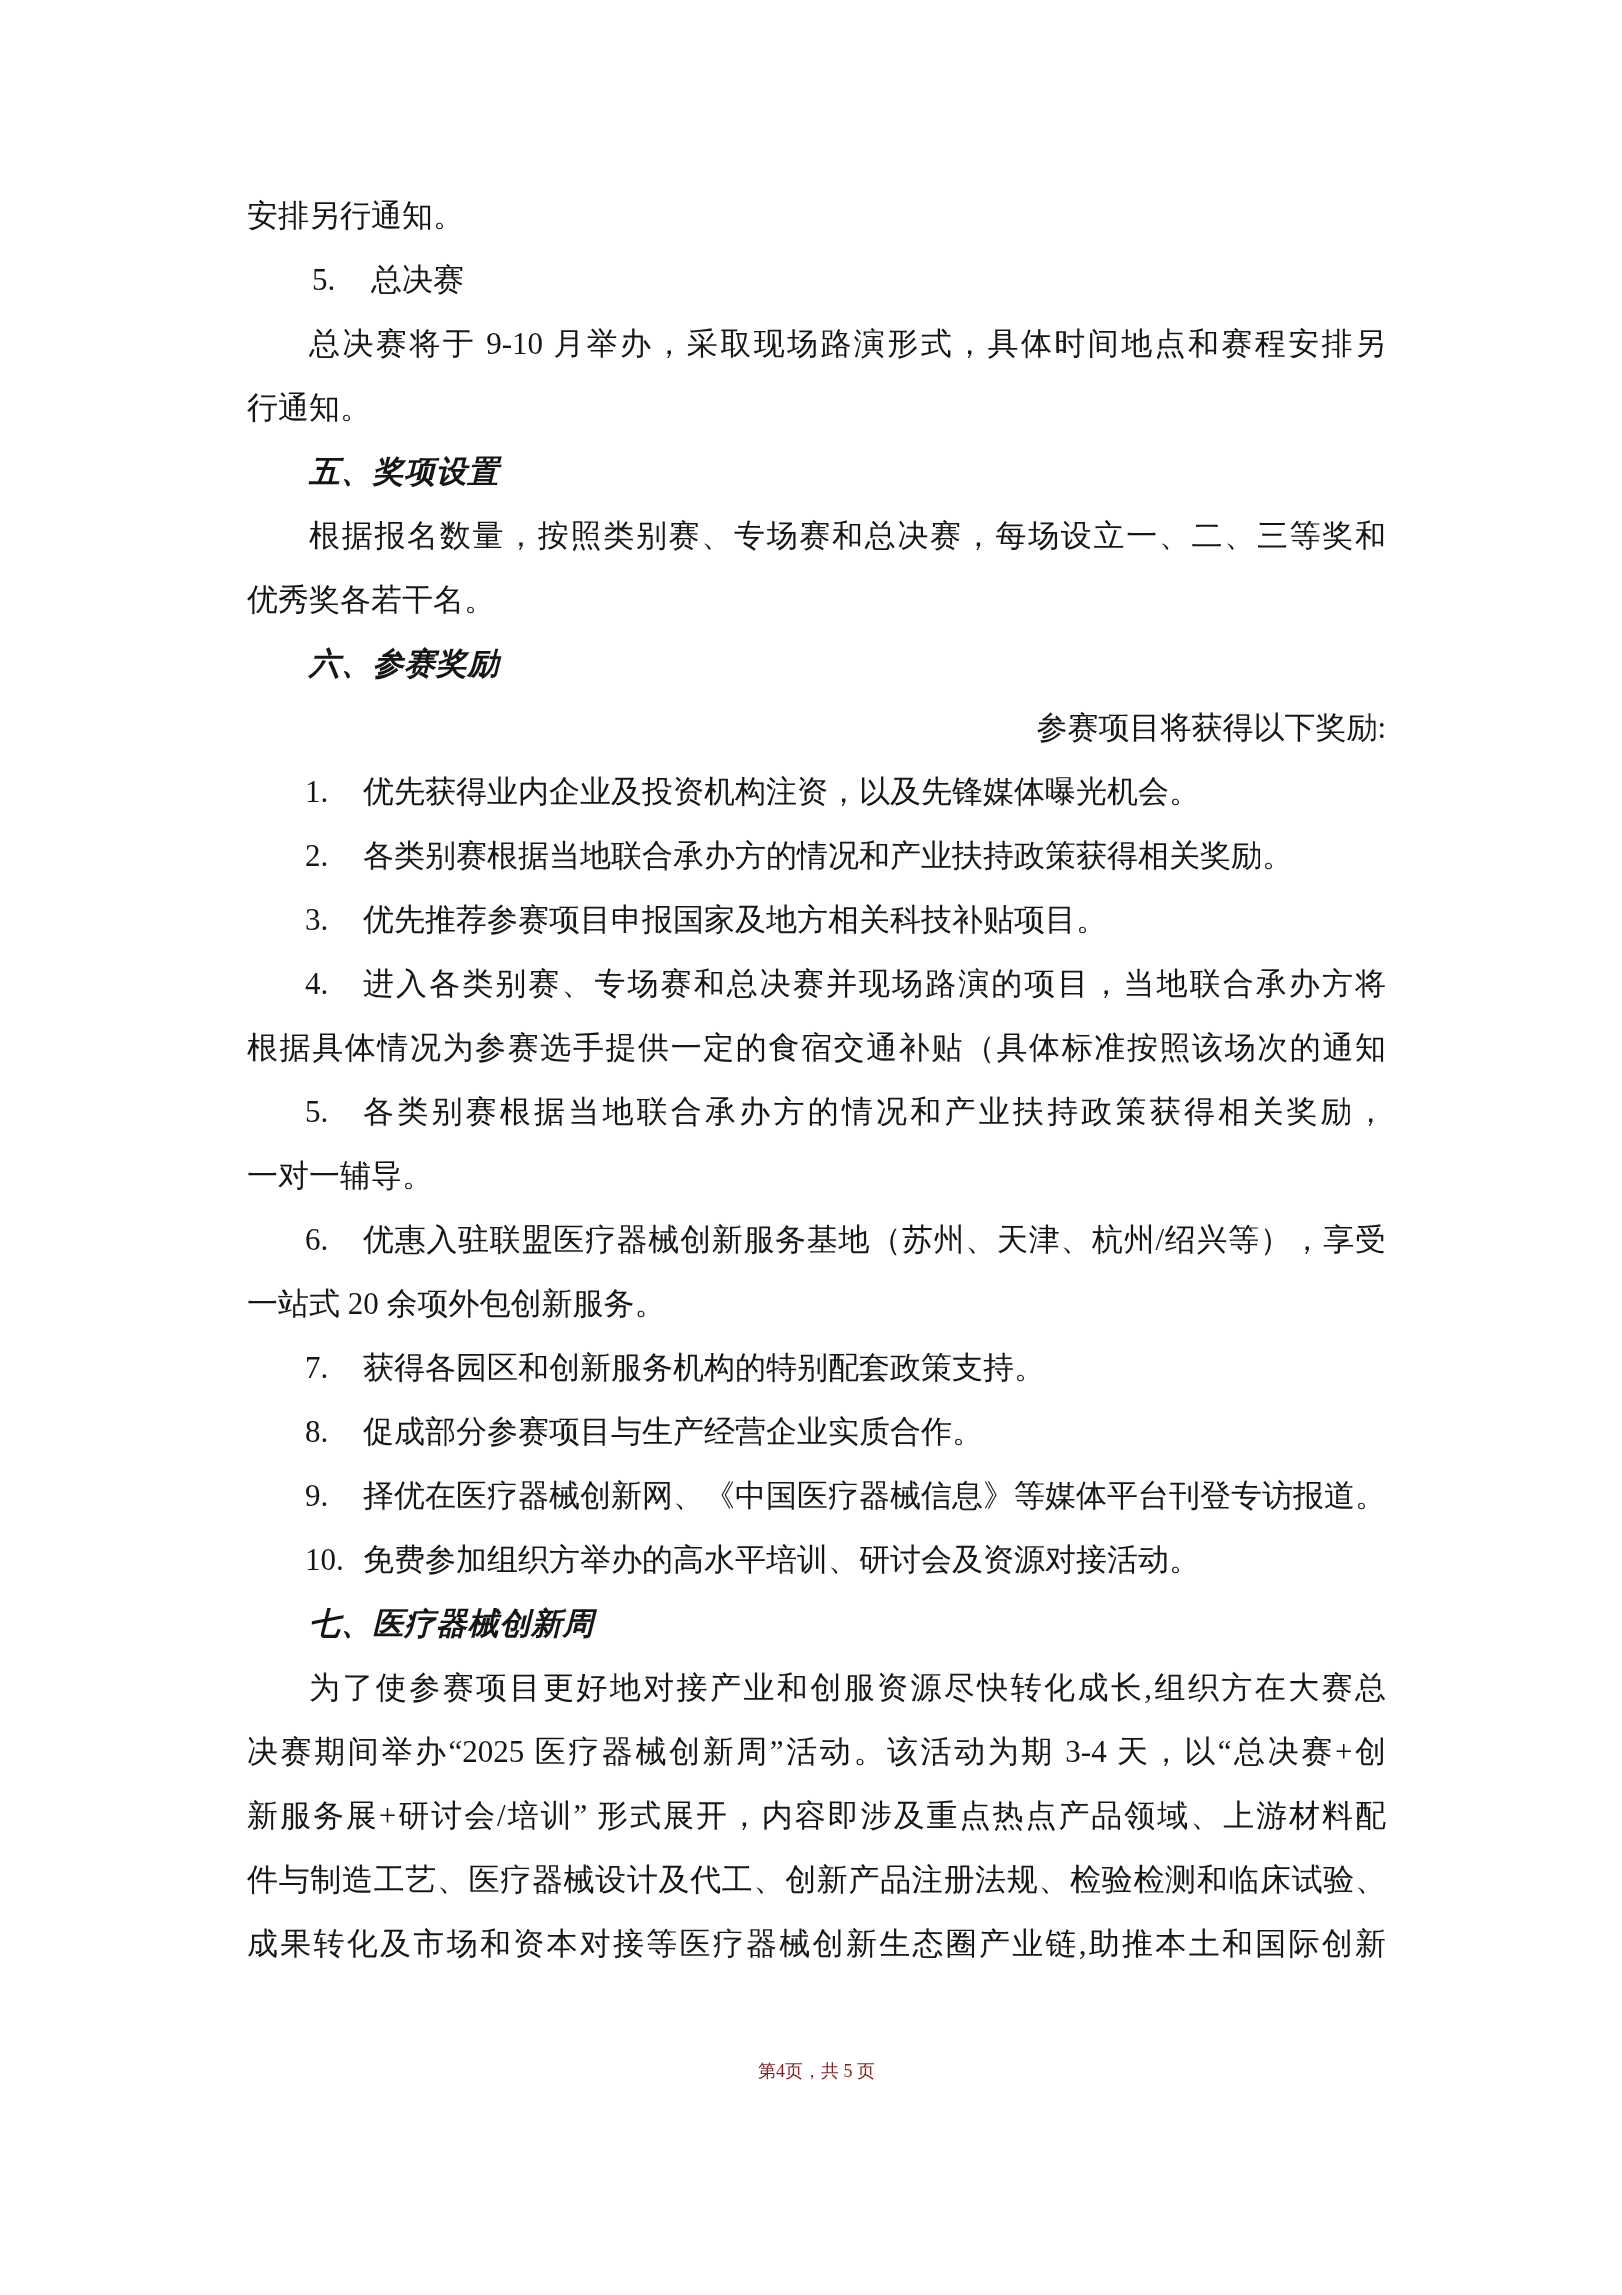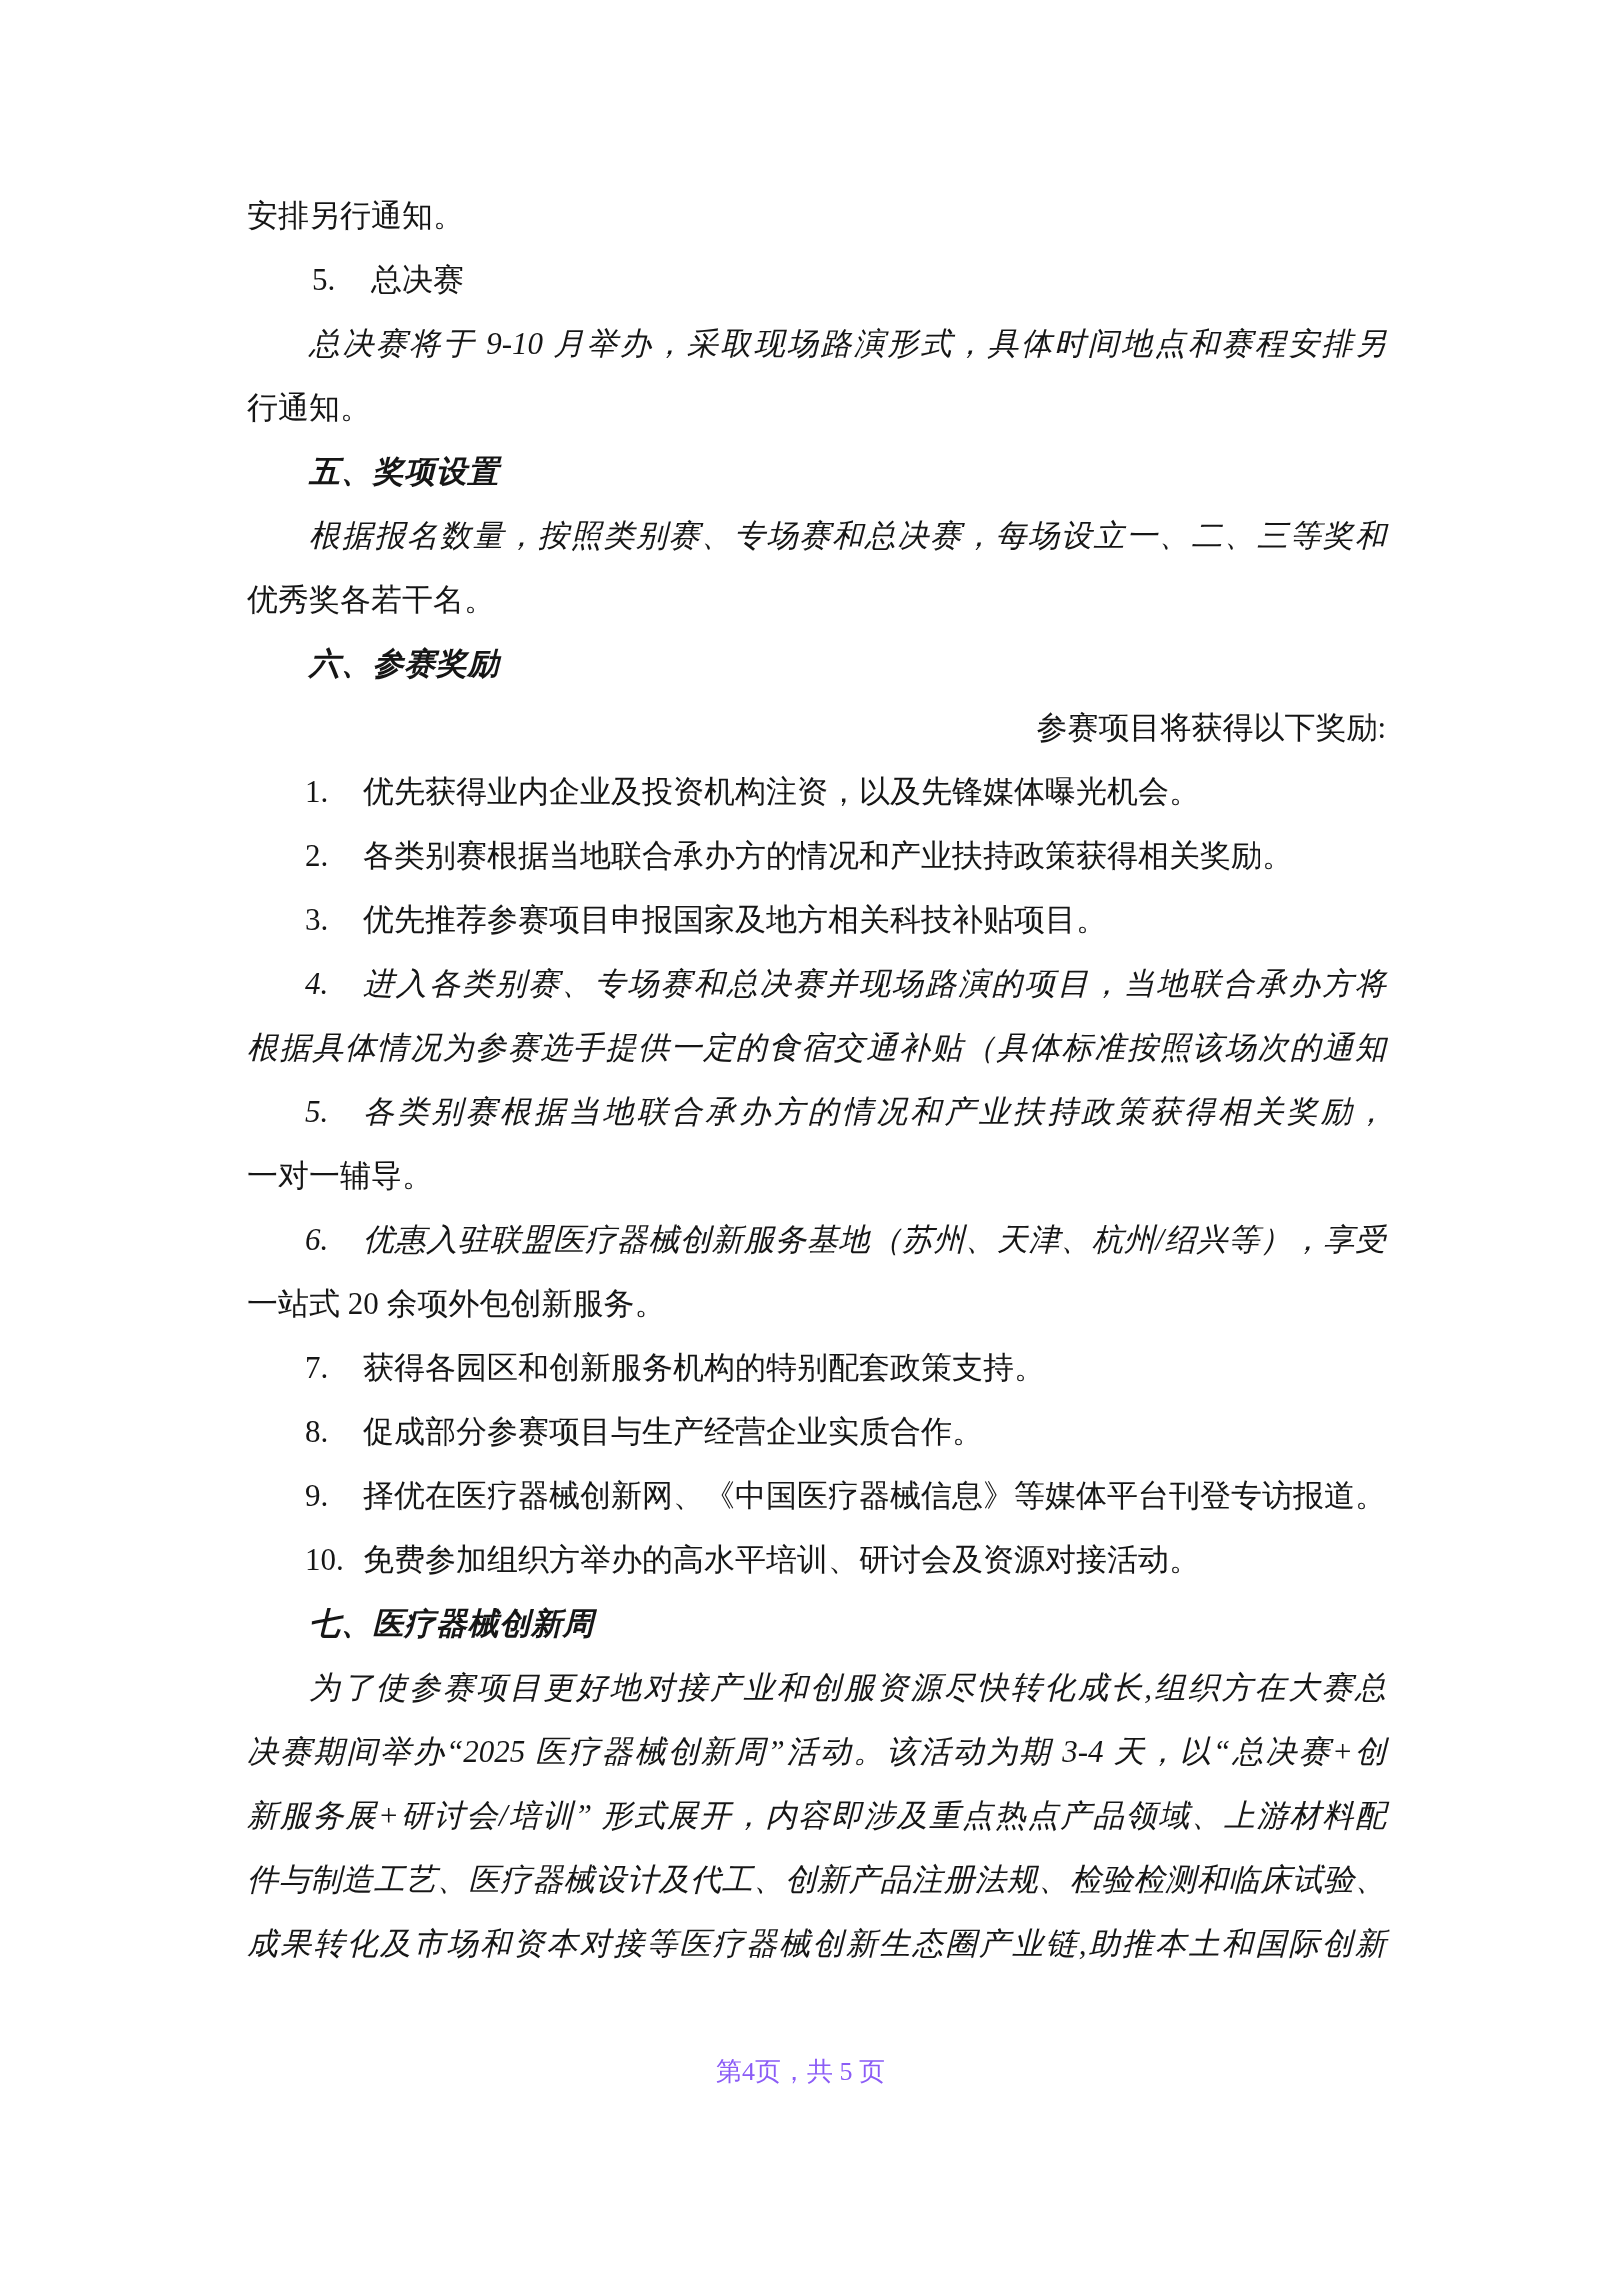--- a/index.html
+++ b/index.html
@@ -25,21 +25,20 @@
     line-height: 64px;
   }
   .line {
     position: relative;
     text-align: left;
     text-justify: inter-ideograph;
   }
   .line.j {
     text-align: justify;
     text-align-last: justify;
-    font-style: italic;
   }
   .line.indent { padding-left: 62px; text-align: right; }
   .line.li-first { padding-left: 116px; }
   .line.li-first .num {
     position: absolute;
     left: 58px;
     top: 0;
   }
   .line.nh-first { padding-left: 124px; }
   .line.nh-first .num {
@@ -49,27 +48,27 @@
   }
   .line.h {
     padding-left: 62px;
     font-weight: bold;
     font-family: "Liberation Sans", "DejaVu Sans", sans-serif;
     letter-spacing: 0.7px;
     font-style: italic;
   }
   .footer {
     position: absolute;
-    left: 231px;
+    left: 247px;
     top: 2057px;
     width: 1139px;
     text-align: center;
-    font-size: 26px;
+    font-size: 18px;
     line-height: 29px;
-    color: #8b5cf6;
+    color: #7f1d1d;
   }
 </style>
 </head>
 <body>
 
 <div class="page">
   <div class="body-text">
       <div class="line"><span>安排另行通知。</span></div>
       <div class="line nh-first"><span class="num">5.</span><span>总决赛</span></div>
       <div class="line j indent"><span>总决赛将于 9-10 月举办，采取现场路演形式，具体时间地点和赛程安排另</span></div>

